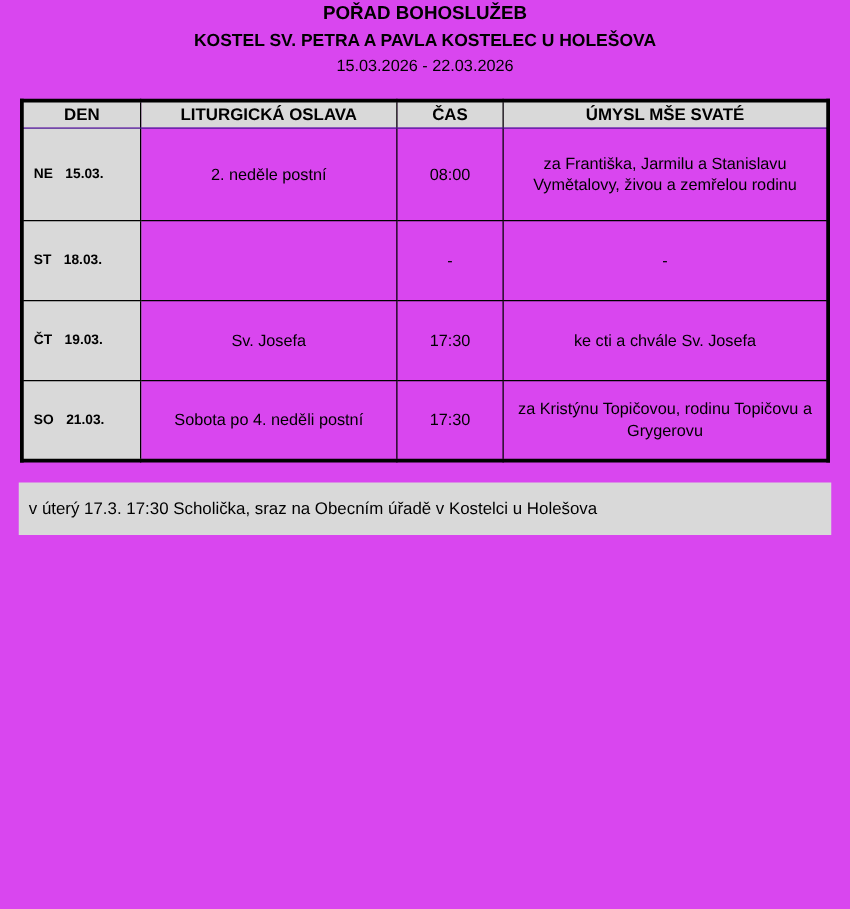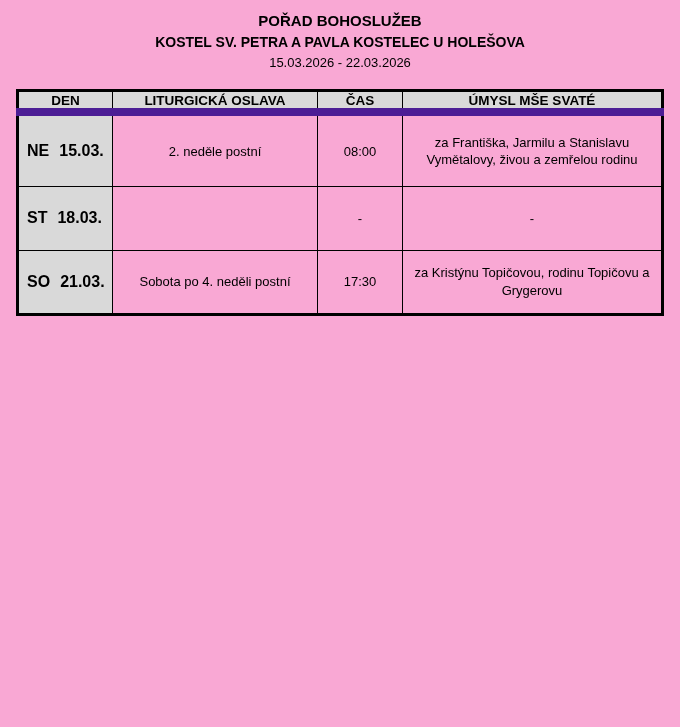--- a/index.html
+++ b/index.html
@@ -5,22 +5,22 @@
   * { box-sizing: border-box; margin: 0; padding: 0; }
   html, body {
     width: 680px;
     background: #ffffff;
     font-family: "Liberation Sans", sans-serif;
     color: #000000;
   }
   .page {
     width: 680px;
     height: 727px;
-    padding-top: 10px;
-    background: #f9a8d4;
+    padding-top: 0;
+    background: #d946ef;
   }
   .doc-header { text-align: center; line-height: 1.45; }
   .doc-title   { font-size: 15px; font-weight: bold; }
   .doc-subtitle{ font-size: 14px; font-weight: bold; }
   .doc-dates   { font-size: 13px; font-weight: normal; margin-top: 2px; }
 
   table.schedule {
     border-collapse: collapse;
     border: 3px solid #000;
     margin: 16px auto 0 auto;
@@ -31,34 +31,34 @@
     border: 1px solid #000;
     font-size: 13px;
     vertical-align: middle;
   }
   .schedule th {
     background: #d9d9d9;
     font-weight: bold;
     font-size: 13.5px;
     height: 22px;
     text-align: center;
-    border-bottom: 8px solid #4c1d95;
+    border-bottom: 1px solid #4c1d95;
   }
   .col-day { width: 95px; }
   .col-cel { width: 205px; }
   .col-time{ width: 85px; }
   .col-int { width: 260px; }
 
   .schedule td { height: 64px; text-align: center; padding: 4px 6px; }
   td.day-cell {
     background: #d9d9d9;
     font-weight: bold;
     text-align: left;
     padding-left: 8px;
-    font-size: 16px;
+    font-size: 11px;
   }
   td.day-cell .date { margin-left: 10px; }
   tr.tall td { height: 74px; }
   td.intention-cell { line-height: 1.35; }
 
   .footer-note {
     width: 650px;
     margin: 16px auto 0 auto;
     background: #d9d9d9;
     font-size: 13.5px;
@@ -106,23 +106,34 @@
       <tr>
         <td class="day-cell">
           <span>ST</span><span class="date">18.03.</span>
         </td>
         <td class="celebration-cell"></td>
         <td class="time-cell">-</td>
         <td class="intention-cell">-</td>
       </tr>
       <tr>
         <td class="day-cell">
+          <span>ČT</span><span class="date">19.03.</span>
+        </td>
+        <td class="celebration-cell">Sv. Josefa</td>
+        <td class="time-cell">17:30</td>
+        <td class="intention-cell">ke cti a chvále Sv. Josefa</td>
+      </tr>
+      <tr>
+        <td class="day-cell">
           <span>SO</span><span class="date">21.03.</span>
         </td>
         <td class="celebration-cell">Sobota po 4. neděli postní</td>
         <td class="time-cell">17:30</td>
         <td class="intention-cell">za Kristýnu Topičovou, rodinu Topičovu a Grygerovu</td>
       </tr>
     </tbody>
   </table>
 
+  <div class="footer-note">
+    <span>v úterý 17.3. 17:30 Scholička, sraz na Obecním úřadě v Kostelci u Holešova</span>
+  </div>
 
 </div>
 
 </body></html>

